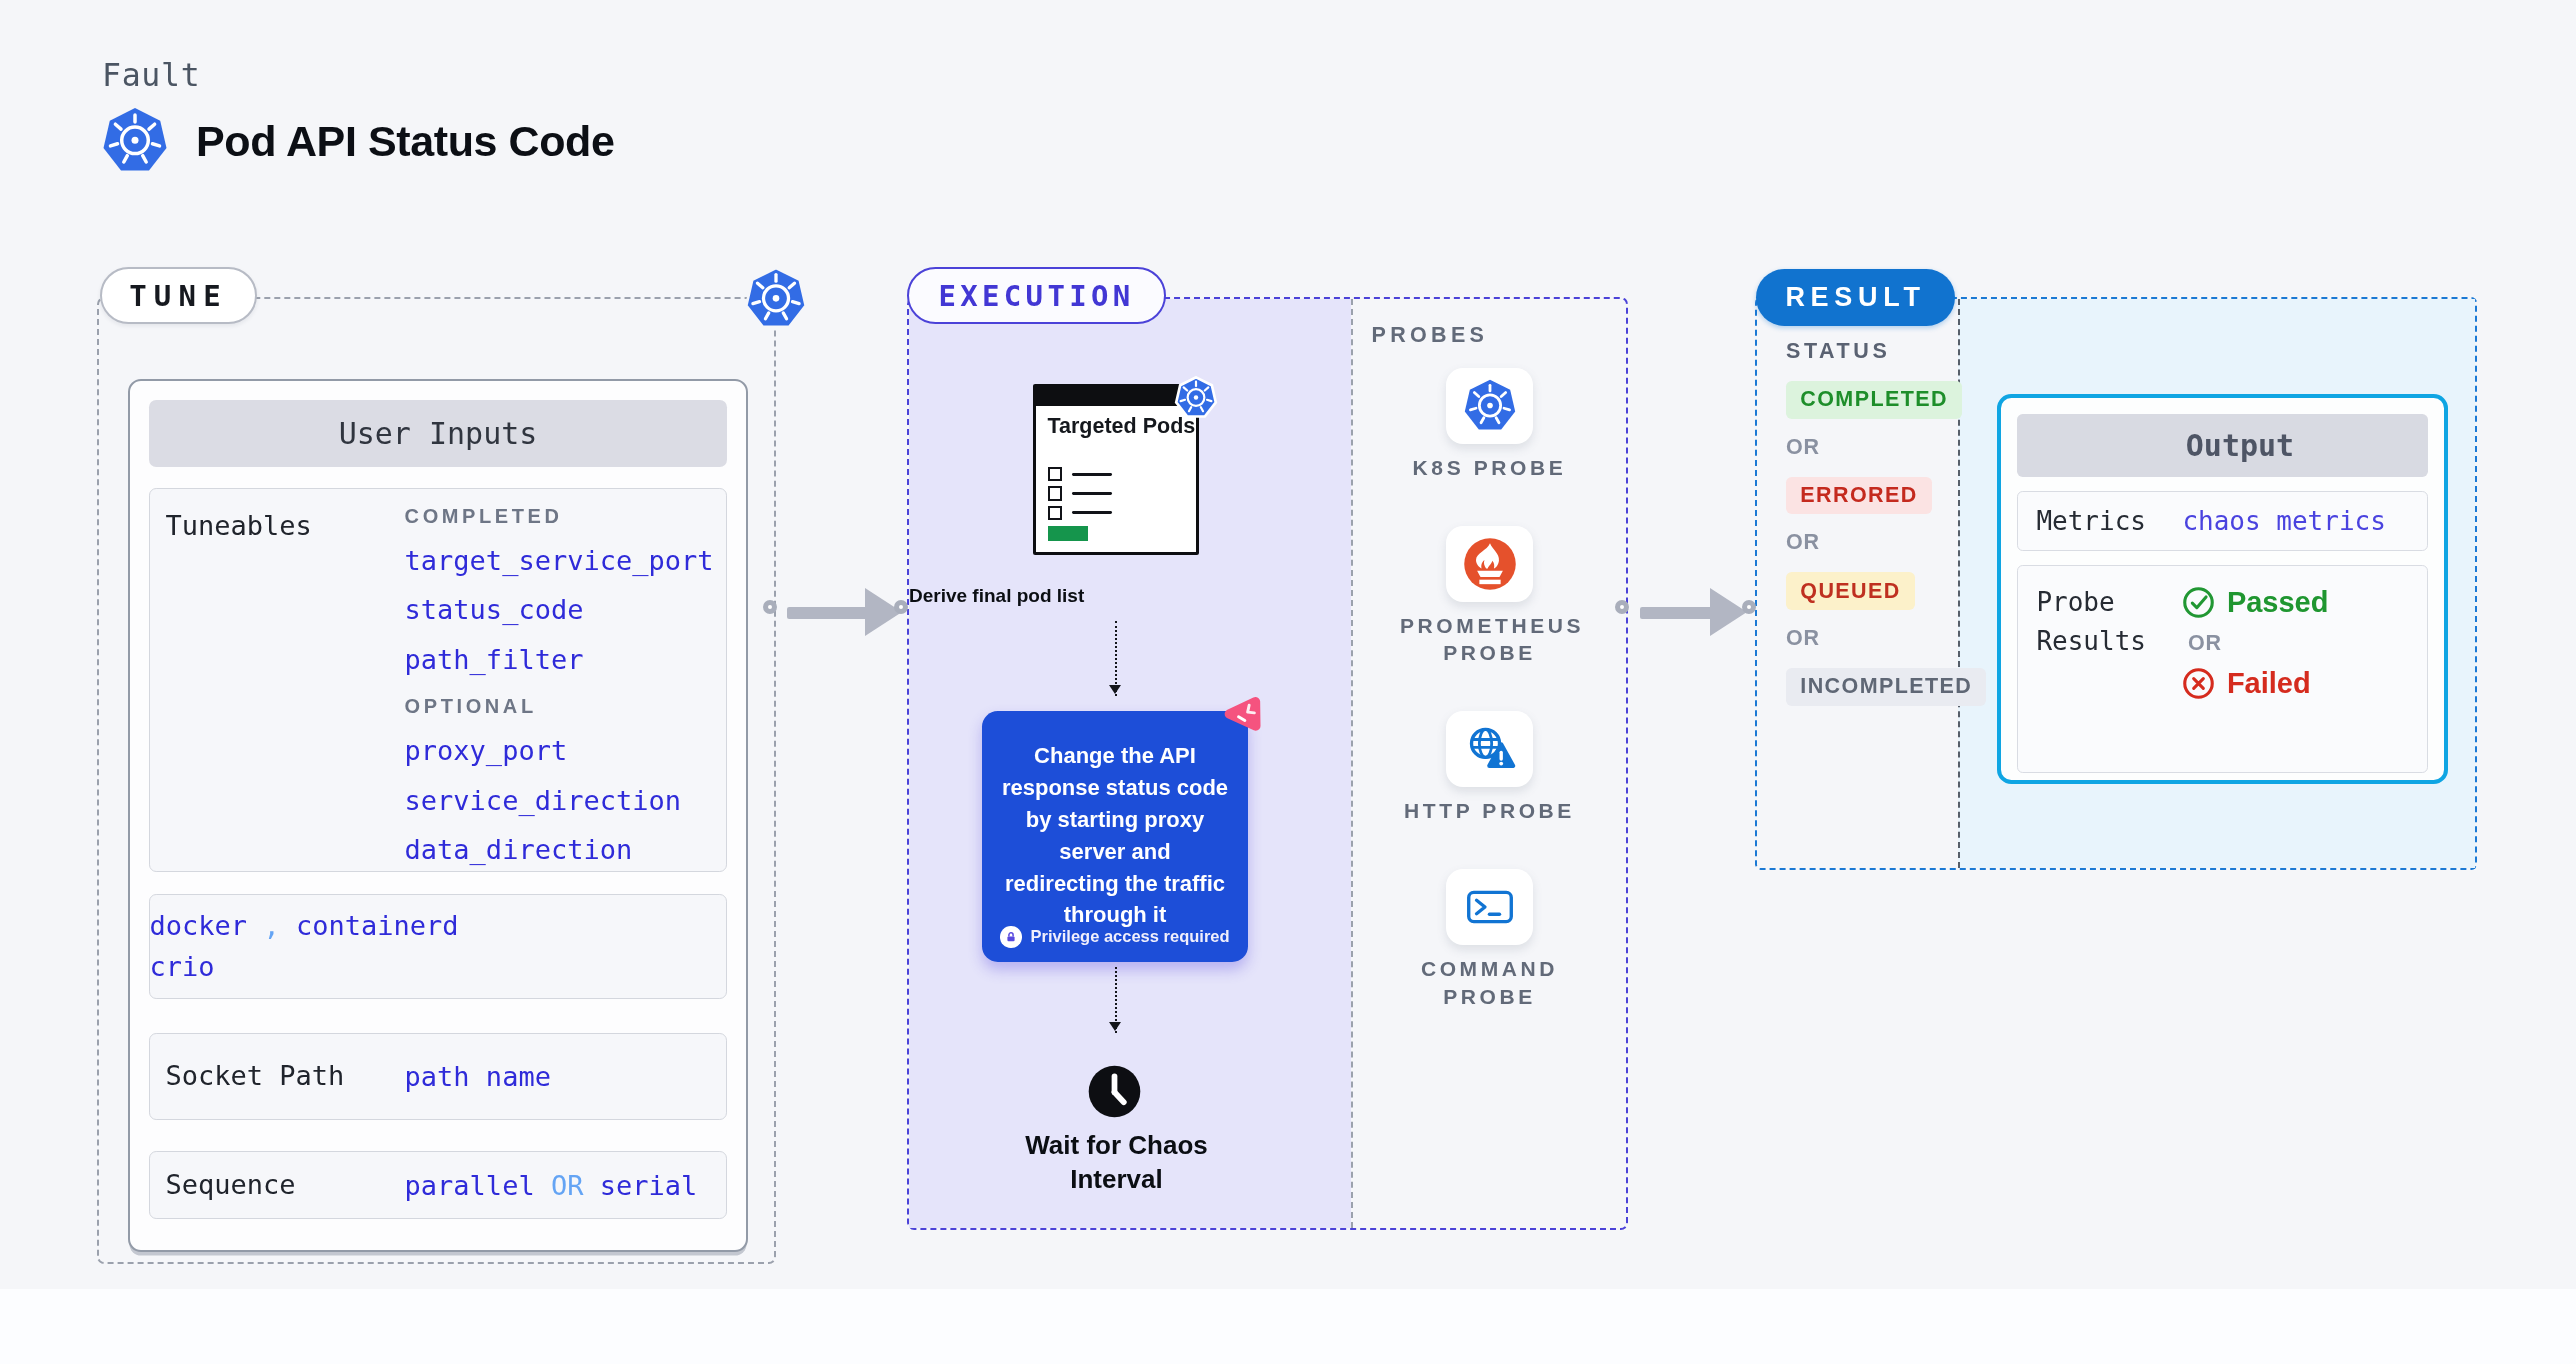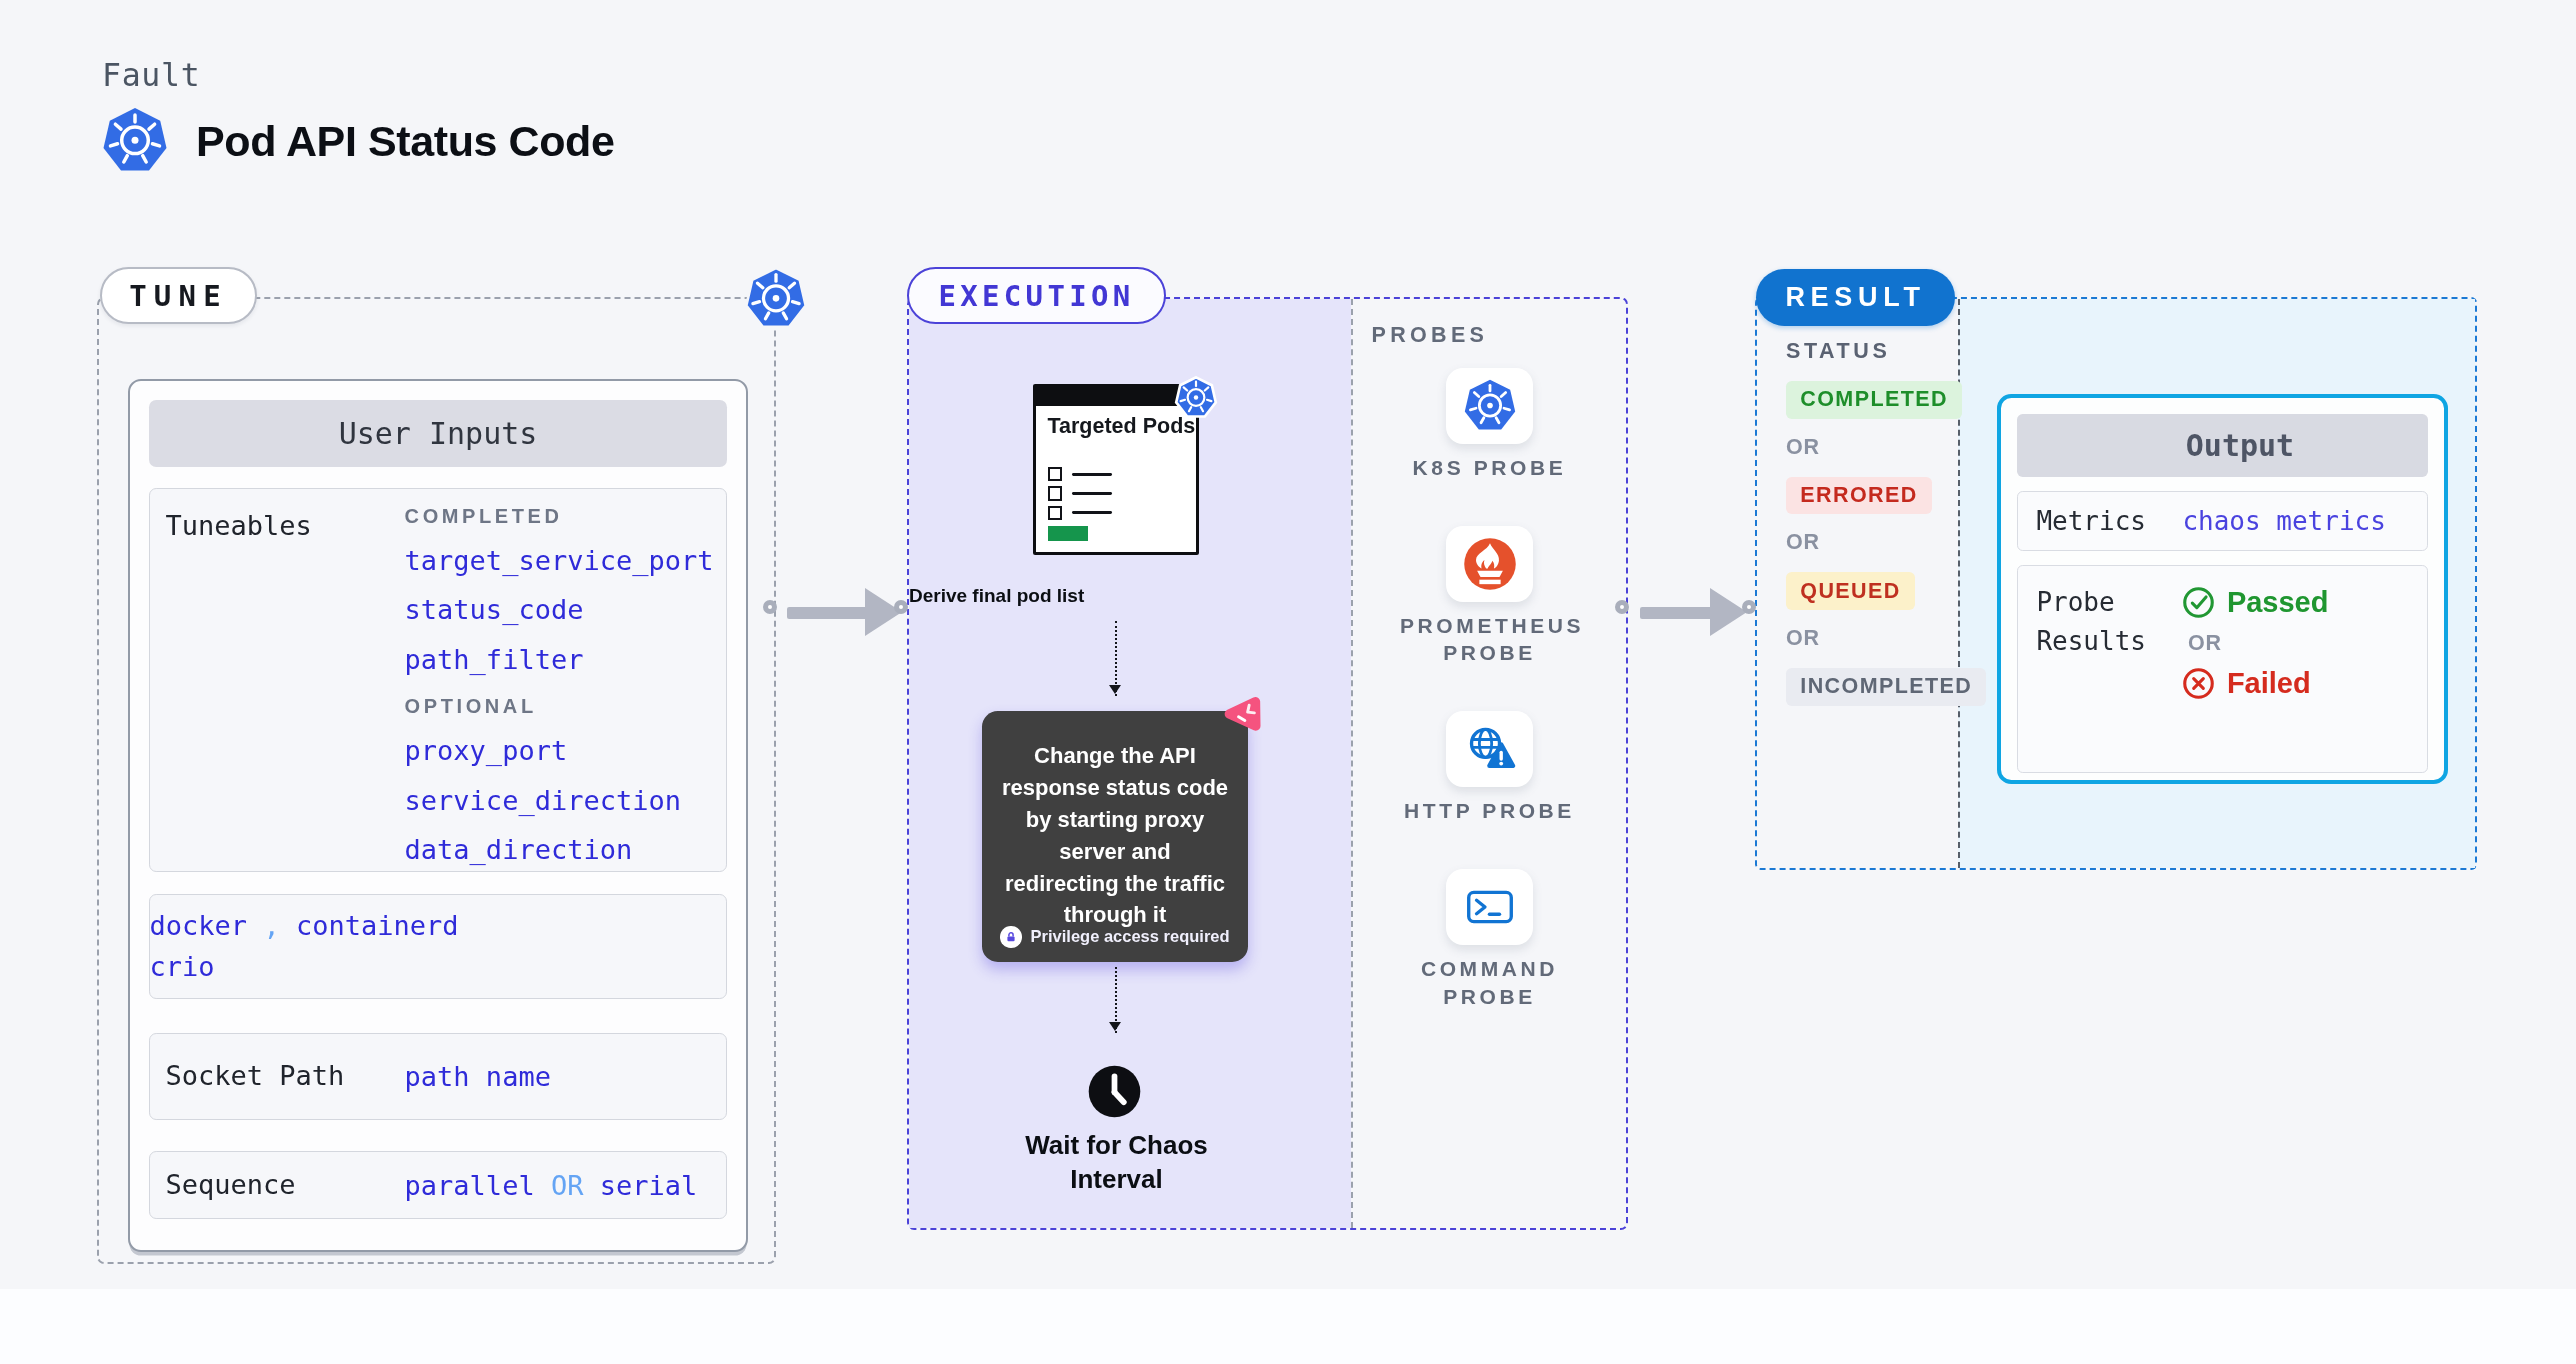--- a/index.html
+++ b/index.html
@@ -85,21 +85,21 @@
   .tp-k8s { position:absolute; right:-21.5px; top:-11.5px; width:44px; height:44px; }
 
   .derive-label { position:absolute; left:0; top:286px; width:415px; 
                   font-size:19px; font-weight:800; color:#0b0e13; }
   .dotarrow { position:absolute; width:0; border-left:2.9px dotted #14161b; }
   .dotarrow::after { content:""; position:absolute; left:-7.9px; bottom:-4.3px; width:0; height:0;
                      border:6.4px solid transparent; border-top:9.3px solid #14161b; }
   .dots1 { left:206px; top:322px; height:75px; }
   .dots2 { left:206px; top:668px; height:66px; }
 
-  .action-box { position:absolute; left:73px; top:412px; width:266px; height:251px; background:#404040;
+  .action-box { position:absolute; left:73px; top:412px; width:266px; height:251px; background:#1d4ed8;
                 border-radius:15.8px; box-shadow:0 7.2px 14.3px rgba(88,73,223,.32); }
   .action-text { padding:29px 18.6px 0 18.6px; text-align:center; font-size:22px; line-height:1.45;
                  font-weight:800; color:#ffffff; }
   .action-foot { position:absolute; left:0; bottom:14.3px; width:100%; display:flex; align-items:center;
                  justify-content:center; gap:8.6px; }
   .lock-circle { width:21.5px; height:21.5px; background:#ffffff; border-radius:50%;
                  display:flex; align-items:center; justify-content:center; }
   .lock-circle svg { width:12px; height:12px; }
   .action-note { font-size:16.5px; font-weight:600; color:#f0effc; }
   .chaos-pin { position:absolute; top:-15.8px; right:-17px; width:44px; height:44px; transform:rotate(-6deg); }

